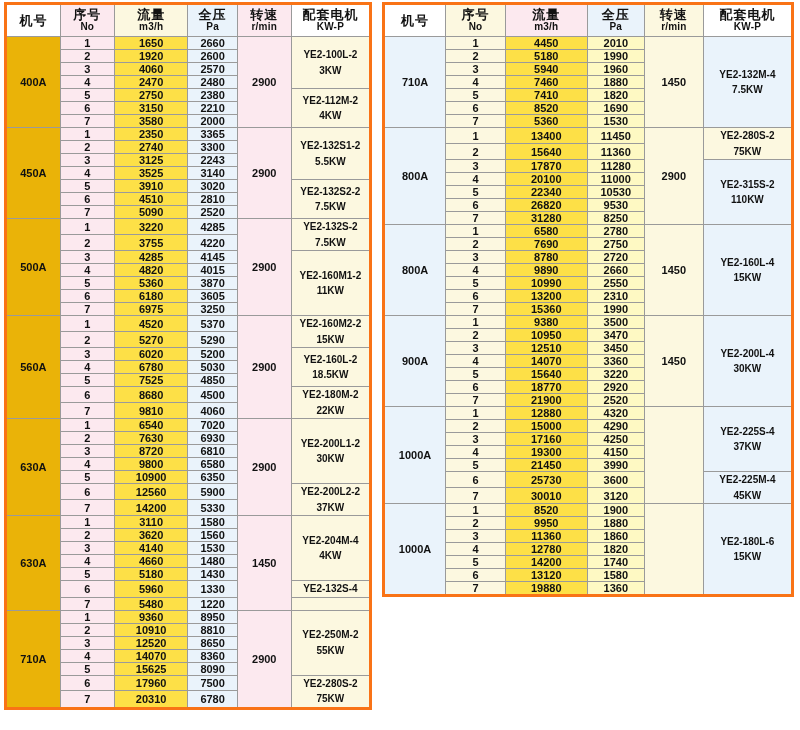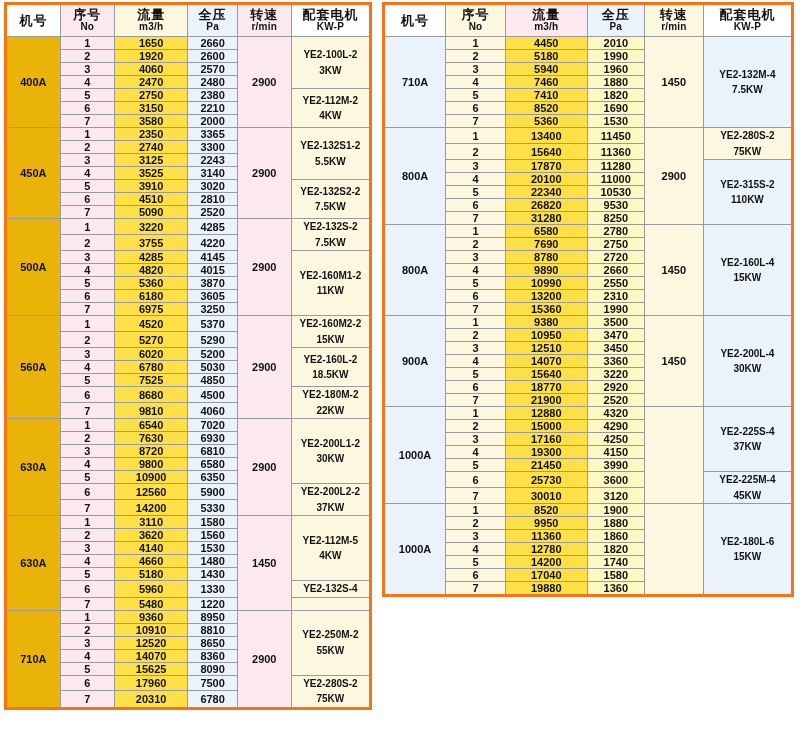--- a/index.html
+++ b/index.html
@@ -375,21 +375,21 @@
             <td class="flow c-flow">14200</td>
             <td class="pres c-pres">5330</td>
           </tr>
           <tr>
             <td class="num c-model model-cell" rowspan="7">630A</td>
             <td class="num c-no">1</td>
             <td class="flow c-flow">3110</td>
             <td class="pres c-pres">1580</td>
             <td class="rpm c-rpm" rowspan="7">1450</td>
             <td class="motor c-motor" rowspan="5">
-              <span>YE2-112M-5</span>
+              <span>YE2-204M-4</span>
               <span>4KW</span>
             </td>
           </tr>
           <tr>
             <td class="num c-no">2</td>
             <td class="flow c-flow">3620</td>
             <td class="pres c-pres">1560</td>
           </tr>
           <tr>
             <td class="num c-no">3</td>
@@ -746,21 +746,21 @@
             <td class="flow c-flow">12780</td>
             <td class="pres c-pres">1820</td>
           </tr>
           <tr>
             <td class="num c-no">5</td>
             <td class="flow c-flow">14200</td>
             <td class="pres c-pres">1740</td>
           </tr>
           <tr>
             <td class="num c-no">6</td>
-            <td class="flow c-flow">17040</td>
+            <td class="flow c-flow">13120</td>
             <td class="pres c-pres">1580</td>
           </tr>
           <tr>
             <td class="num c-no">7</td>
             <td class="flow c-flow">19880</td>
             <td class="pres c-pres">1360</td>
           </tr>
         </tbody>
       </table>
   </div>

